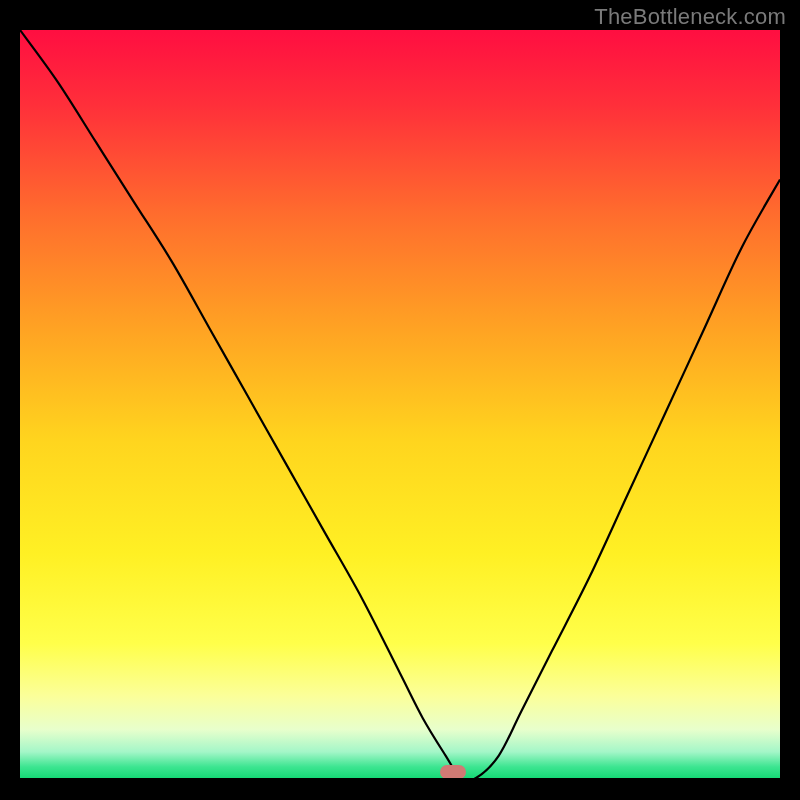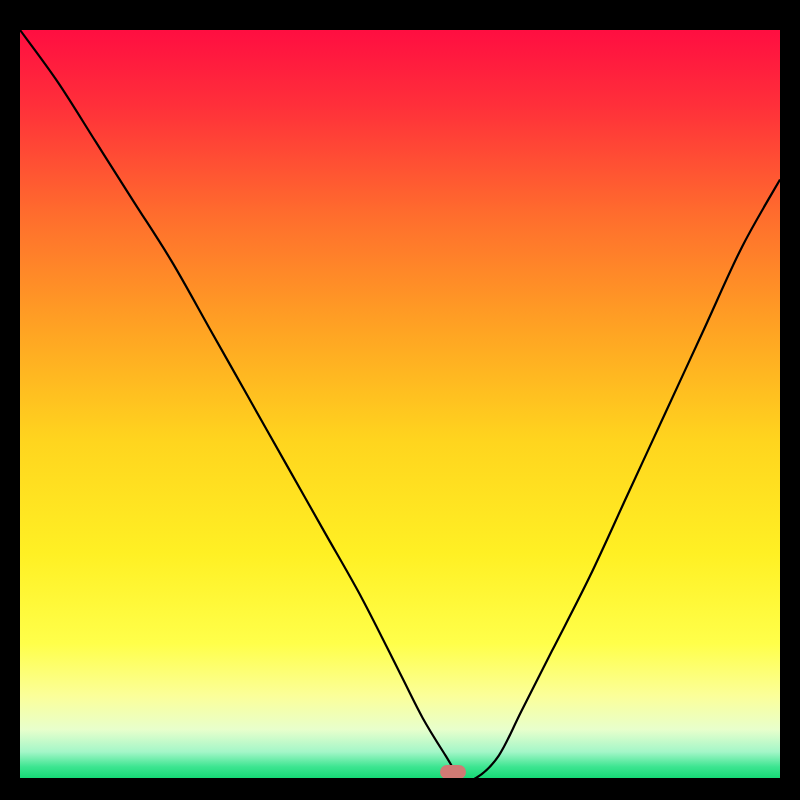--- a/index.html
+++ b/index.html
@@ -54,20 +54,21 @@
     background: #d07a74;
     z-index: 6;
     transform: translate(-50%, -50%);
   }
 </style>
 </head>
 <body>
 
 <div class="frame">
 
+  <div class="watermark">TheBottleneck.com</div>
 
   <div class="plot">
 
     <svg class="gradient-bg" viewBox="0 0 760 748" preserveAspectRatio="none" width="760" height="748">
       <defs>
         <linearGradient id="bg-grad" x1="0" y1="0" x2="0" y2="1">
             <stop offset="0%" stop-color="#ff0e41"></stop>
             <stop offset="10%" stop-color="#ff2f3a"></stop>
             <stop offset="25%" stop-color="#ff6e2d"></stop>
             <stop offset="40%" stop-color="#ffa323"></stop>

